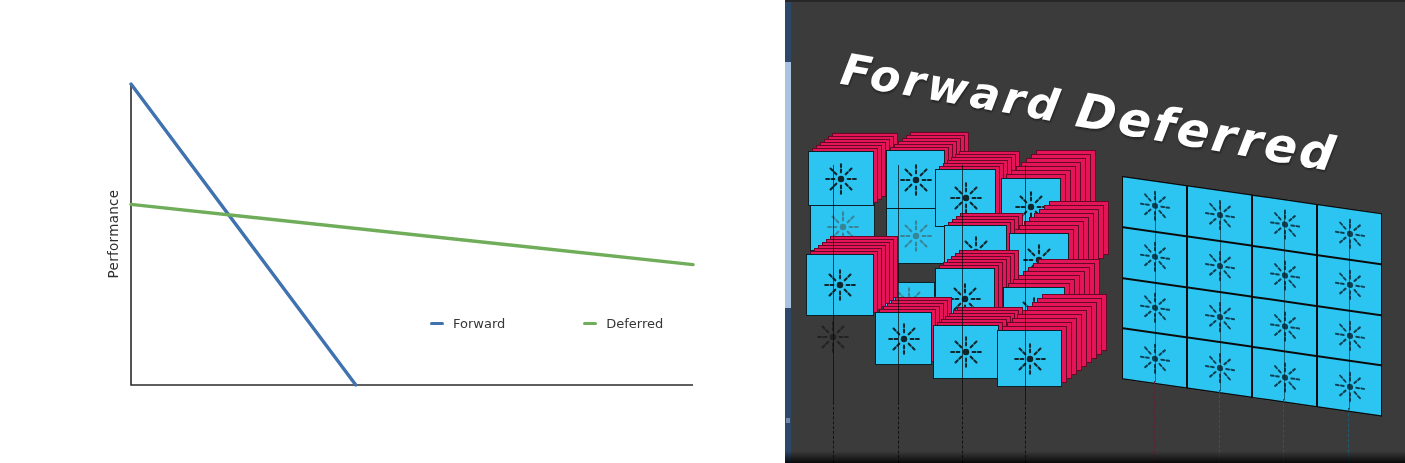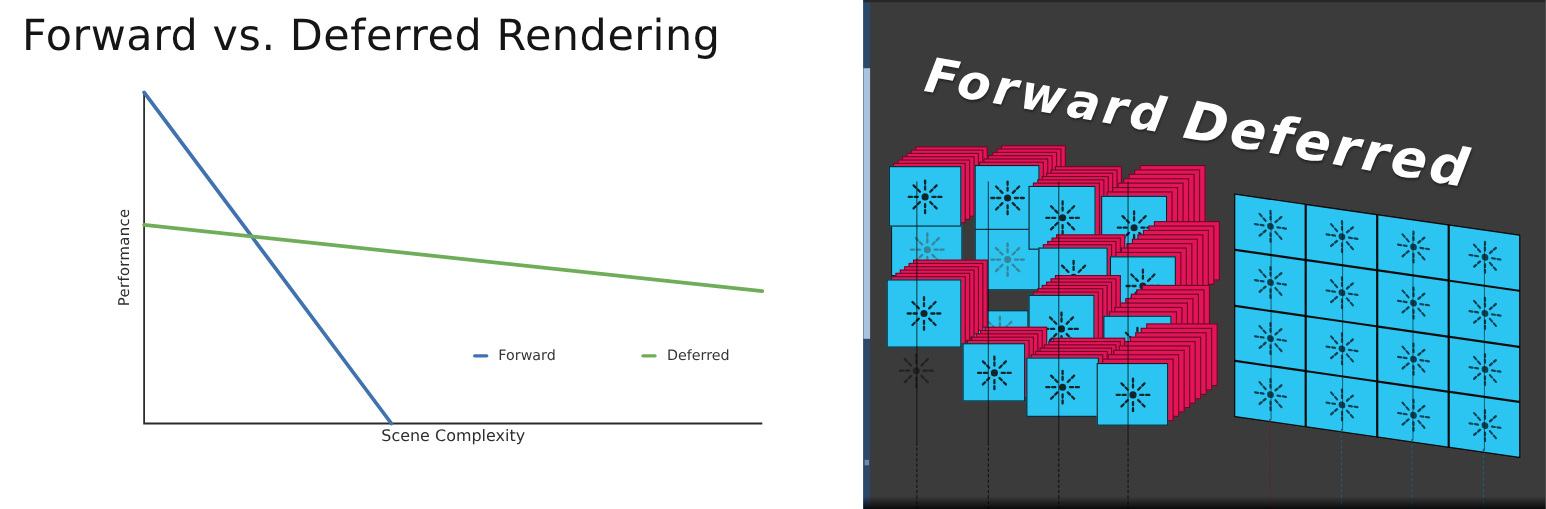--- a/index.html
+++ b/index.html
@@ -39,28 +39,26 @@
   .df-cell{display:flex;align-items:center;justify-content:center;}
   .df-colline{position:absolute;width:1px;background:rgba(5,25,35,.55);}
   .bg-gizmo{position:absolute;}
 </style>
 </head>
 <body>
 
 <div class="stage">
 
   <section class="chart-panel">
-    <h1 class="chart-title">Forward vs. Deferred Rendering</h1>
     <svg id="chart-svg" class="chart-svg" width="785" height="463">
         <path d="M 131 84 L 131 385 L 693 385" fill="none" stroke="#2b2b2b" stroke-width="1.6"></path>
         <polyline points="131,84 355.8,385" fill="none" stroke="#3f72ae" stroke-width="3.4" stroke-linecap="round"></polyline>
         <polyline points="131,204.4 693,264.6" fill="none" stroke="#70ad5a" stroke-width="3.4" stroke-linecap="round"></polyline>
       </svg>
     <div class="ylab">Performance</div>
-    <div class="xlab">Scene Complexity</div>
     <div class="legend" id="chart-legend">
         <div class="item">
           <span class="dash" style="background:#3f72ae"></span>
                     <span class="lbl">Forward</span>
         </div>
         <div class="item">
           <span class="dash" style="background:#70ad5a"></span>
                     <span class="lbl">Deferred</span>
         </div>
       </div>

